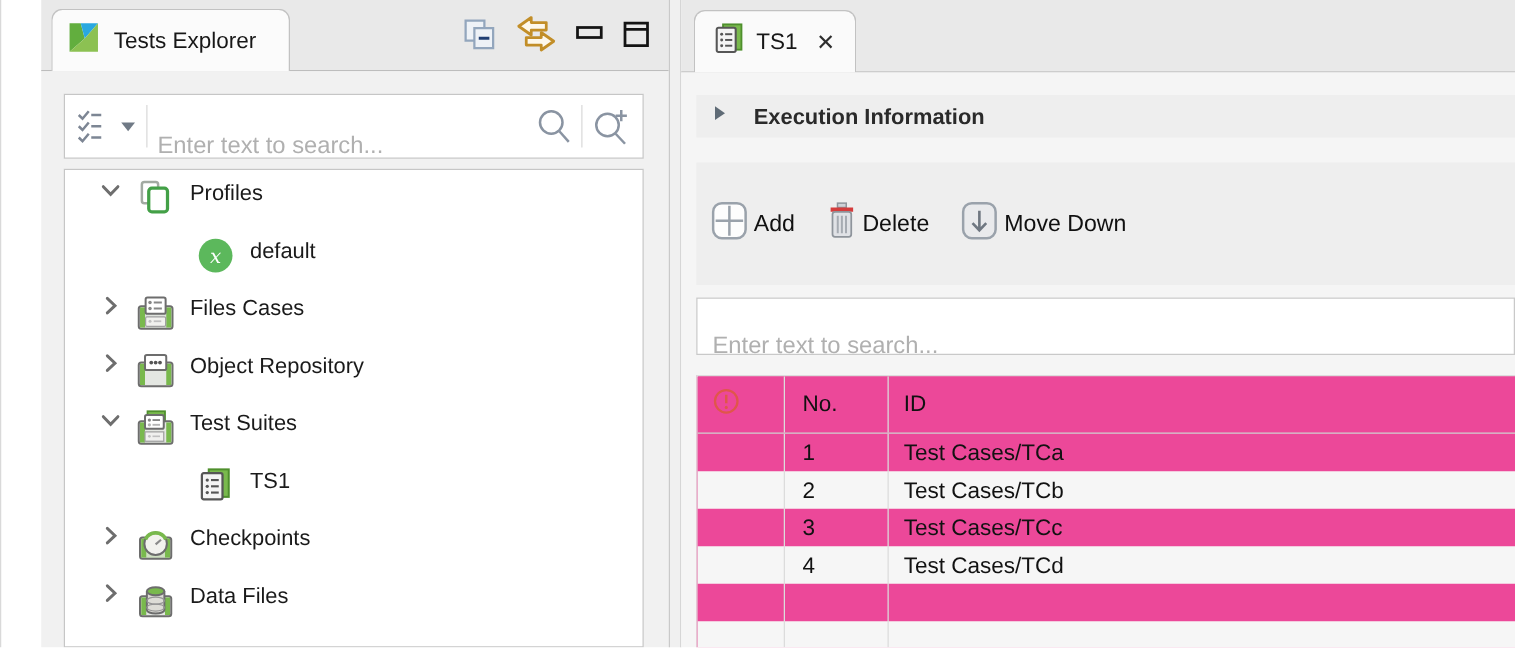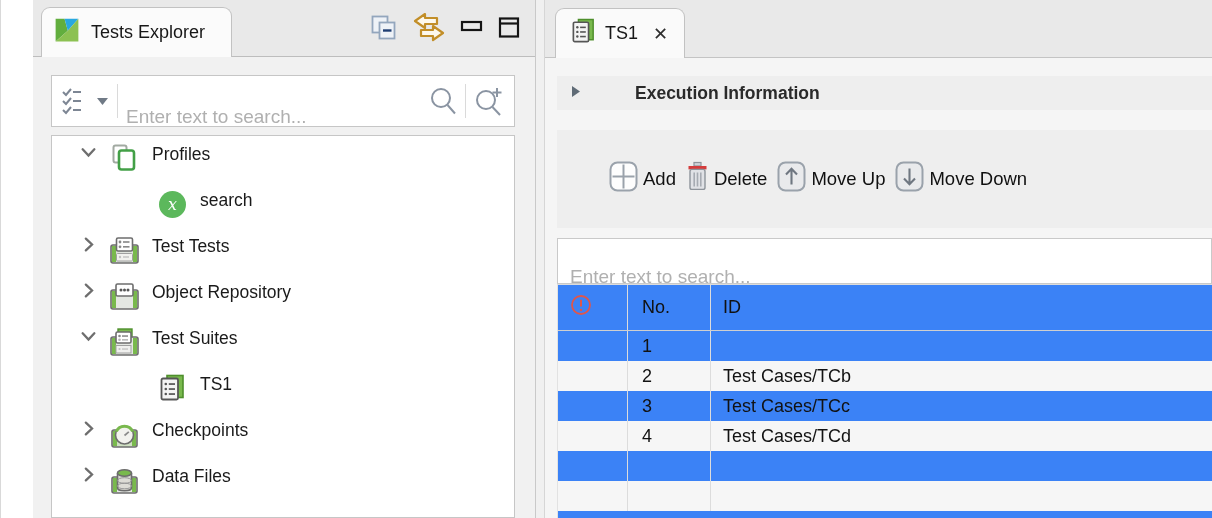--- a/index.html
+++ b/index.html
@@ -36,29 +36,29 @@
   
   .sash{width:10px; background:#f0f0f0; border-left:1px solid #c9c9c9; border-right:1px solid #d6d6d6; flex-shrink:0; cursor:col-resize;}
 
   
   .right-panel{flex:1; display:flex; flex-direction:column; min-width:0;}
   .rp-tabbar{height:58px; background:var(--tab-bg); border-bottom:1px solid #c4c4c4; display:flex; align-items:flex-end; flex-shrink:0;}
   .rp-tab{height:50px; margin-left:10px; margin-bottom:-1px; background:#fafafa; border:1px solid #c2c2c2; border-bottom:none; border-radius:9px 9px 0 0; display:flex; align-items:center; gap:10px; padding:0 16px; font-size:18px; color:#171717;}
   .tab-close{font-size:18px; color:#2e2e2e; margin-left:5px; cursor:pointer; line-height:1;}
 
   .rp-body{flex:1; background:var(--right-bg); padding:18px 0 0 12px; display:flex; flex-direction:column; overflow:hidden;}
-  .section-bar{height:34px; flex-shrink:0; background:var(--section-bg); display:flex; align-items:center; padding-left:14px;gap:32px;}
+  .section-bar{height:34px; flex-shrink:0; background:var(--section-bg); display:flex; align-items:center; padding-left:14px;}
   .section-title{margin-left:22px; font-weight:bold; font-size:17.5px; color:#2a2a2a;}
   .toolbar-block{margin-top:20px; height:98px; flex-shrink:0; background:var(--section-bg); display:flex; align-items:center; padding-left:12px;}
-  .tb-buttons{display:flex; align-items:flex-end; gap:10px;margin-left:40px;}
+  .tb-buttons{display:flex; align-items:flex-end; gap:26px;}
   .tb-btn{display:flex; align-items:center; gap:5px; font-size:18.5px; color:#101010; cursor:pointer;}
 
   .rp-search{margin-top:10px; height:46px; flex-shrink:0; background:#fff; border:1px solid #c9c9c9; display:flex; align-items:center; padding:0 12px;}
 
-  .grid-table{flex:1; background:#3b82f6; border-top:1px solid #dcdcdc; border-left:1px solid #e2e2e2; display:flex; flex-direction:column; overflow:hidden;}
+  .grid-table{margin-top:16px; flex:1; background:#ec4899; border-top:1px solid #dcdcdc; border-left:1px solid #e2e2e2; display:flex; flex-direction:column; overflow:hidden;}
   .thead{height:46px; flex-shrink:0; display:flex; border-bottom:1px solid #cfcfcf; font-size:18px; color:#111;}
   .trow{height:30px; flex-shrink:0; display:flex; font-size:18px; color:#121212;}
   .trow.alt{background:var(--row-alt);}
   .cell{height:100%; display:flex; align-items:center;}
   .col-warn{width:70px; padding-left:12px; border-right:1px solid #dcdcdc; flex-shrink:0;}
   .col-no{width:83px; padding-left:14px; border-right:1px solid #dcdcdc; flex-shrink:0;}
   .col-id{flex:1; padding-left:12px; min-width:0; white-space:nowrap;text-align:center;}
 </style>
 </head>
 <body>
@@ -158,21 +158,21 @@
         <span class="tlabel">Profiles</span>
       </div>
 
       <div class="tree-row child">
         <span class="ticon">
           <svg width="29" height="29" viewBox="0 0 29 29">
             <circle cx="14.5" cy="14.5" r="13.5" fill="#5cb85c"></circle>
             <text x="14.5" y="20" font-size="16" font-style="italic" font-family="DejaVu Serif, serif" fill="#ffffff" text-anchor="middle">x</text>
           </svg>
         </span>
-        <span class="tlabel">search</span>
+        <span class="tlabel">default</span>
       </div>
 
       <div class="tree-row">
         <span class="twisty">
           <svg width="17" height="17" viewBox="0 0 16 16">
               <path d="M5.5 2.5 L11.3 8 L5.5 13.5" fill="none" stroke="#6e6e6e" stroke-width="2.2" stroke-linecap="round"></path>
             </svg>
         </span>
         <span class="ticon">
           <svg width="31" height="29" viewBox="0 0 31 29">
@@ -182,21 +182,21 @@
             <rect x="7.5" y="2" width="16" height="13" rx="1.5" fill="#fff" stroke="#6d6d6d" stroke-width="1.6"></rect>
             <circle cx="11" cy="6" r="1.4" fill="#878787"></circle>
               <rect x="14" y="5.2" width="6.5" height="1.6" fill="#878787"></rect>
             <circle cx="11" cy="10.8" r="1.4" fill="#878787"></circle>
               <rect x="14" y="10" width="6.5" height="1.6" fill="#878787"></rect>
             <rect x="7.5" y="17.5" width="16" height="7.5" rx="1" fill="#f1f1ee" stroke="#a0a0a0" stroke-width="1"></rect>
             <circle cx="11" cy="21" r="1.2" fill="#c0c0c0"></circle>
               <rect x="14" y="20.3" width="6" height="1.4" fill="#c0c0c0"></rect>
           </svg>
         </span>
-        <span class="tlabel">Test Tests</span>
+        <span class="tlabel">Files Cases</span>
       </div>
 
       <div class="tree-row">
         <span class="twisty">
           <svg width="17" height="17" viewBox="0 0 16 16">
               <path d="M5.5 2.5 L11.3 8 L5.5 13.5" fill="none" stroke="#6e6e6e" stroke-width="2.2" stroke-linecap="round"></path>
             </svg>
         </span>
         <span class="ticon">
           <svg width="31" height="29" viewBox="0 0 31 29">
@@ -351,29 +351,20 @@
               <line x1="11.5" y1="11.5" x2="11.5" y2="25.5" stroke="#a6abb2" stroke-width="1.6"></line>
               <line x1="14.8" y1="11.5" x2="14.8" y2="25.5" stroke="#a6abb2" stroke-width="1.6"></line>
             </svg>
           </span>
           <span>Delete</span>
         </span>
         <span class="tb-btn">
           <span>
             <svg width="29" height="31" viewBox="0 0 29 31">
               <rect x="1.5" y="1.5" width="26" height="28" rx="7" fill="#e9eaec" stroke="#9aa2ab" stroke-width="2"></rect>
-              <path d="M14.5 23.5 V8 M9 13.5 L14.5 7.8 L20 13.5" fill="none" stroke="#6f7781" stroke-width="2.1"></path>
-            </svg>
-          </span>
-          <span>Move Up</span>
-        </span>
-        <span class="tb-btn">
-          <span>
-            <svg width="29" height="31" viewBox="0 0 29 31">
-              <rect x="1.5" y="1.5" width="26" height="28" rx="7" fill="#e9eaec" stroke="#9aa2ab" stroke-width="2"></rect>
               <path d="M14.5 7.5 V23 M9 17.5 L14.5 23.2 L20 17.5" fill="none" stroke="#6f7781" stroke-width="2.1"></path>
             </svg>
           </span>
           <span>Move Down</span>
         </span>
       </div>
     </div>
 
     <div class="rp-search">
       <input class="search-input" type="text" placeholder="Enter text to search..." style="">
@@ -390,20 +381,21 @@
             </svg>
           </span>
         </div>
         <div class="cell col-no">No.</div>
         <div class="cell col-id">ID</div>
       </div>
 
       <div class="trow">
         <div class="cell col-warn"></div>
         <div class="cell col-no">1</div>
+        <div class="cell col-id">Test Cases/TCa</div>
       </div>
       <div class="trow alt">
         <div class="cell col-warn"></div>
         <div class="cell col-no">2</div>
         <div class="cell col-id">Test Cases/TCb</div>
       </div>
       <div class="trow">
         <div class="cell col-warn"></div>
         <div class="cell col-no">3</div>
         <div class="cell col-id">Test Cases/TCc</div>

